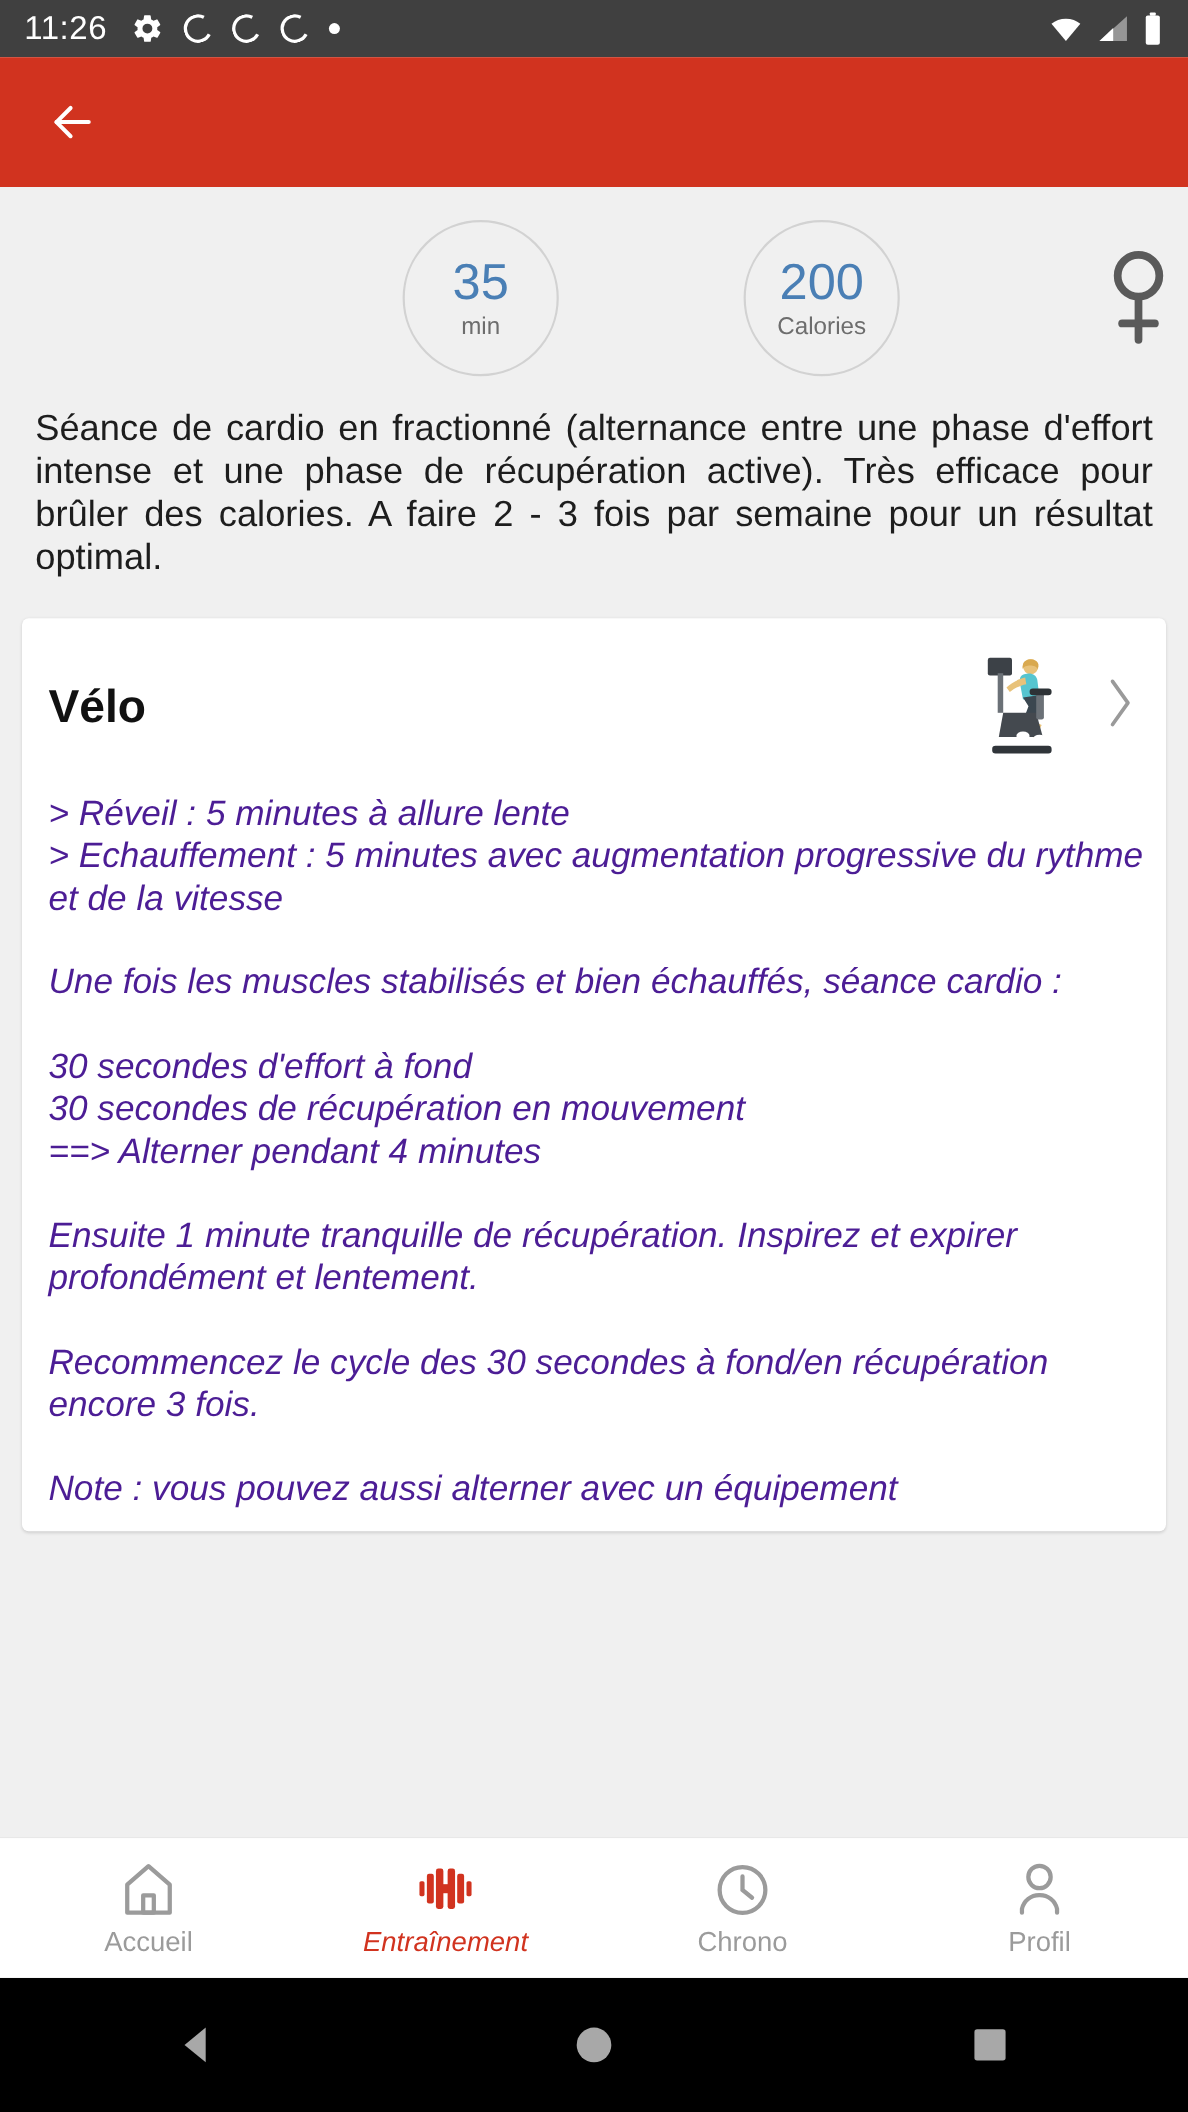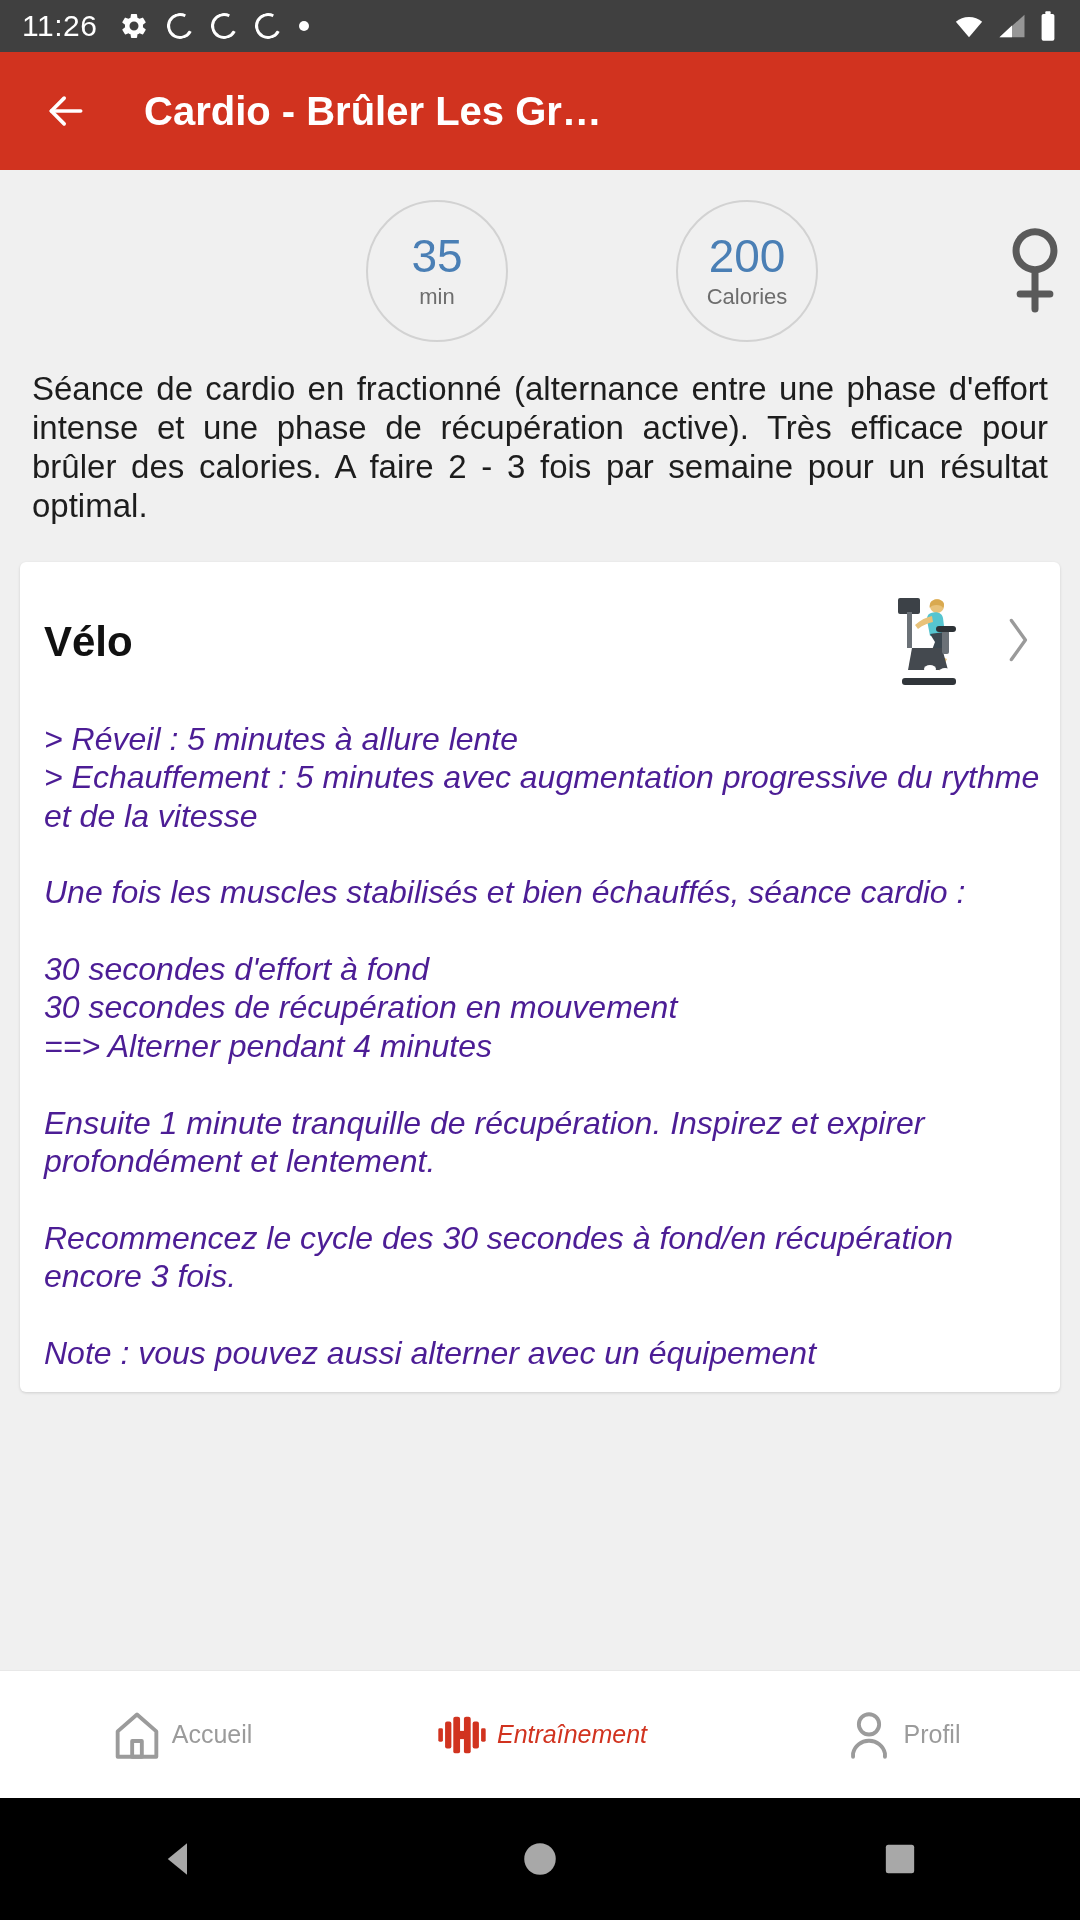--- a/index.html
+++ b/index.html
@@ -84,21 +84,21 @@
   }
 
   
   .bottomnav {
     flex:0 0 128px; height:128px; background:#ffffff;
     display:flex; align-items:center;
     border-top:1px solid #e8e8e8;
     position:relative; z-index:5;
   }
   .nav-item {
-    flex:1 1 0; display:flex; flex-direction:row;
+    flex:1 1 0; display:flex; flex-direction:column;
     align-items:center; justify-content:center; gap:6px; cursor:pointer;
   }
   .nav-label { font-size:25px; color:#9b9b9b; }
   .nav-item.active .nav-label { color:#D1331F;font-style:italic; }
 
   
   .sysnav {
     flex:0 0 122px; height:122px; background:#000000;
     display:flex; align-items:center; justify-content:space-around;
   }
@@ -135,21 +135,20 @@
     </span>
   </div>
 
   <div class="appbar">
     <span class="back-btn">
       <svg width="54" height="44" viewBox="0 0 24 24" fill="none" stroke="#ffffff" stroke-width="2" stroke-linecap="round" stroke-linejoin="round">
         <line x1="20" y1="12" x2="4" y2="12"></line>
         <polyline points="11,5 4,12 11,19"></polyline>
       </svg>
     </span>
-    <span class="appbar-title">Cardio - Brûler Les Gr…</span>
   </div>
 
   <div class="content">
 
     <div class="stats-row">
       <div class="stat-circle">
         <span class="stat-value">35</span>
         <span class="stat-label">min</span>
       </div>
       <div class="stat-gap"></div>
@@ -237,20 +236,27 @@
         <rect x="5" y="6.4" width="2.6" height="11.2" rx="0.8"></rect>
         <rect x="8.4" y="4.4" width="2.8" height="15.2" rx="0.9"></rect>
         <rect x="11" y="10.3" width="2" height="3.4"></rect>
         <rect x="12.8" y="4.4" width="2.8" height="15.2" rx="0.9"></rect>
         <rect x="16.4" y="6.4" width="2.6" height="11.2" rx="0.8"></rect>
         <rect x="19.9" y="9.2" width="1.9" height="5.6" rx="0.6"></rect>
       </svg>
       <span class="nav-label">Entraînement</span>
     </div>
 
+    <div class="nav-item">
+      <svg width="58" height="58" viewBox="0 0 24 24" fill="none" stroke="#9b9b9b" stroke-width="1.6" stroke-linecap="round">
+        <circle cx="12" cy="12.5" r="8.6"></circle>
+        <polyline points="12,7.4 12,12.5 15.6,15.4"></polyline>
+      </svg>
+      <span class="nav-label">Chrono</span>
+    </div>
 
 
     <div class="nav-item">
       <svg width="58" height="58" viewBox="0 0 24 24" fill="none" stroke="#9b9b9b" stroke-width="1.6" stroke-linecap="round">
         <circle cx="12" cy="7.6" r="4.2"></circle>
         <path d="M5.4 21v-1.4A6.6 6.6 0 0112 14.4a6.6 6.6 0 016.6 5.2V21"></path>
       </svg>
       <span class="nav-label">Profil</span>
     </div>
 

